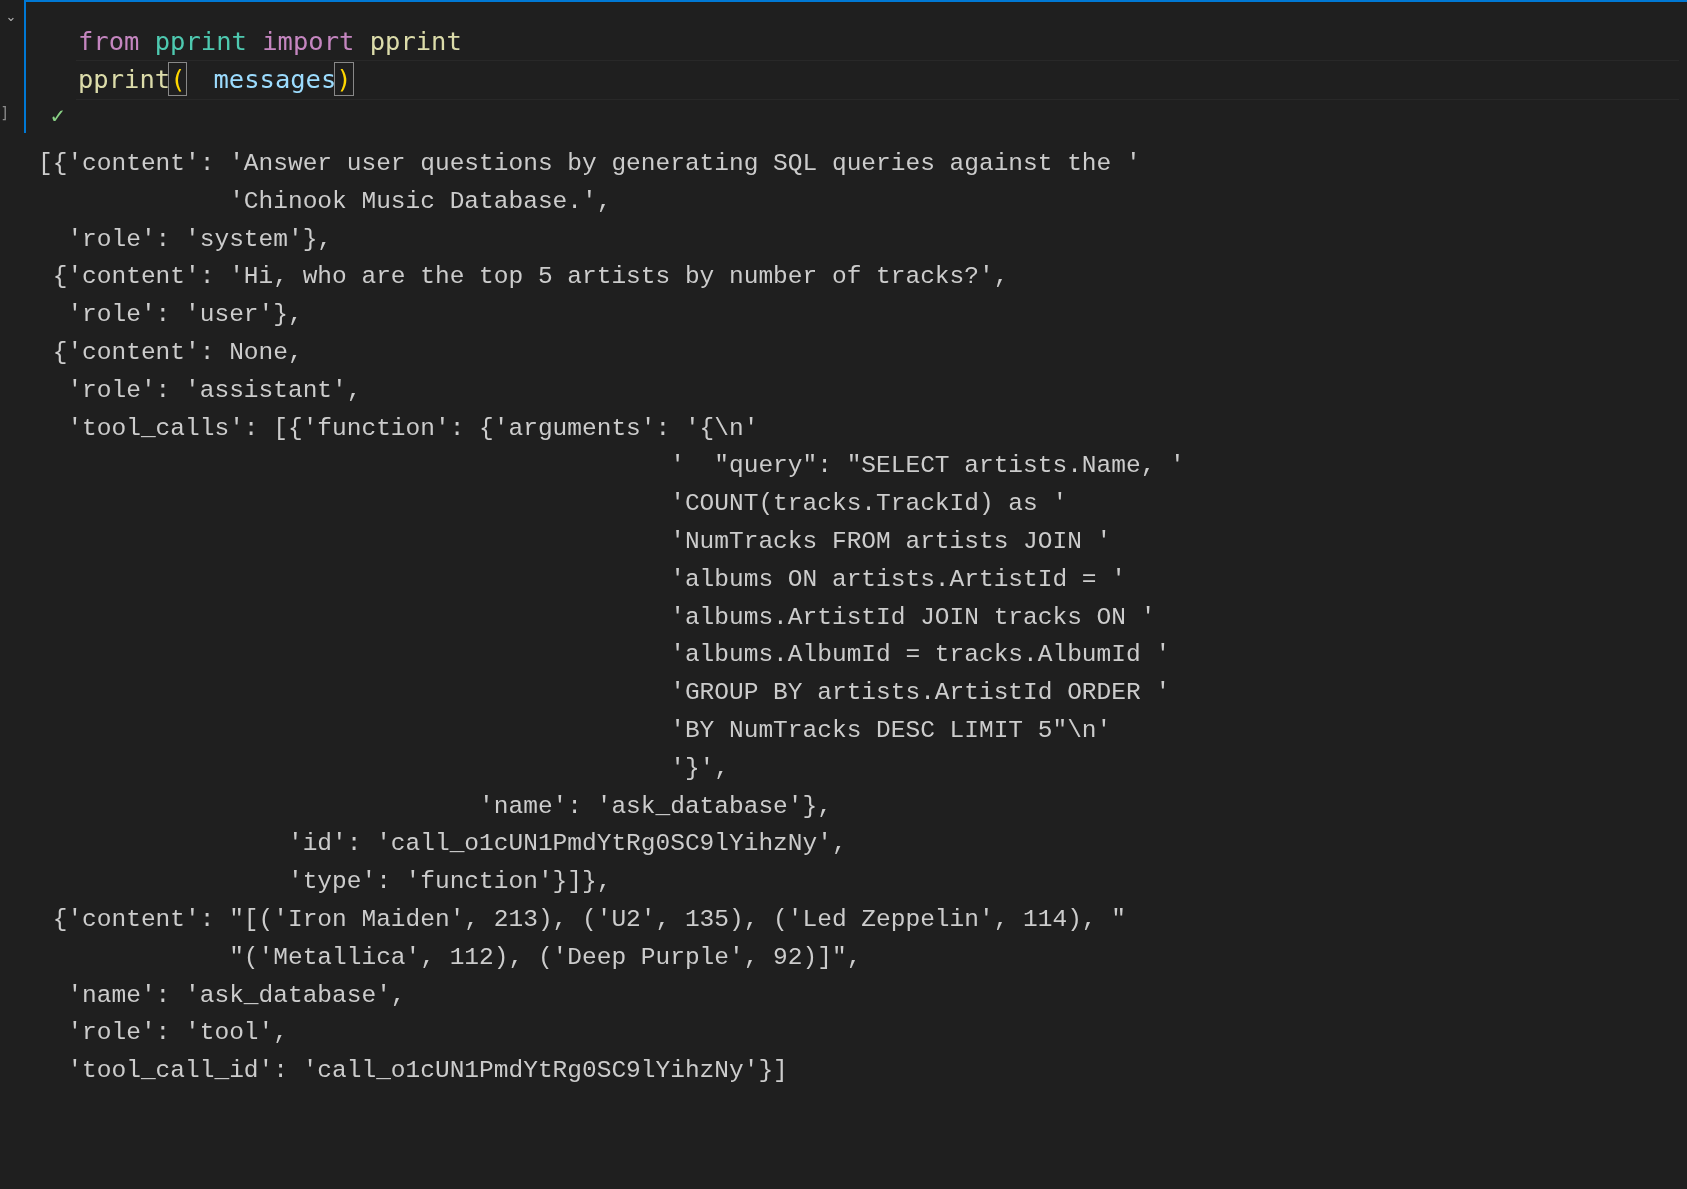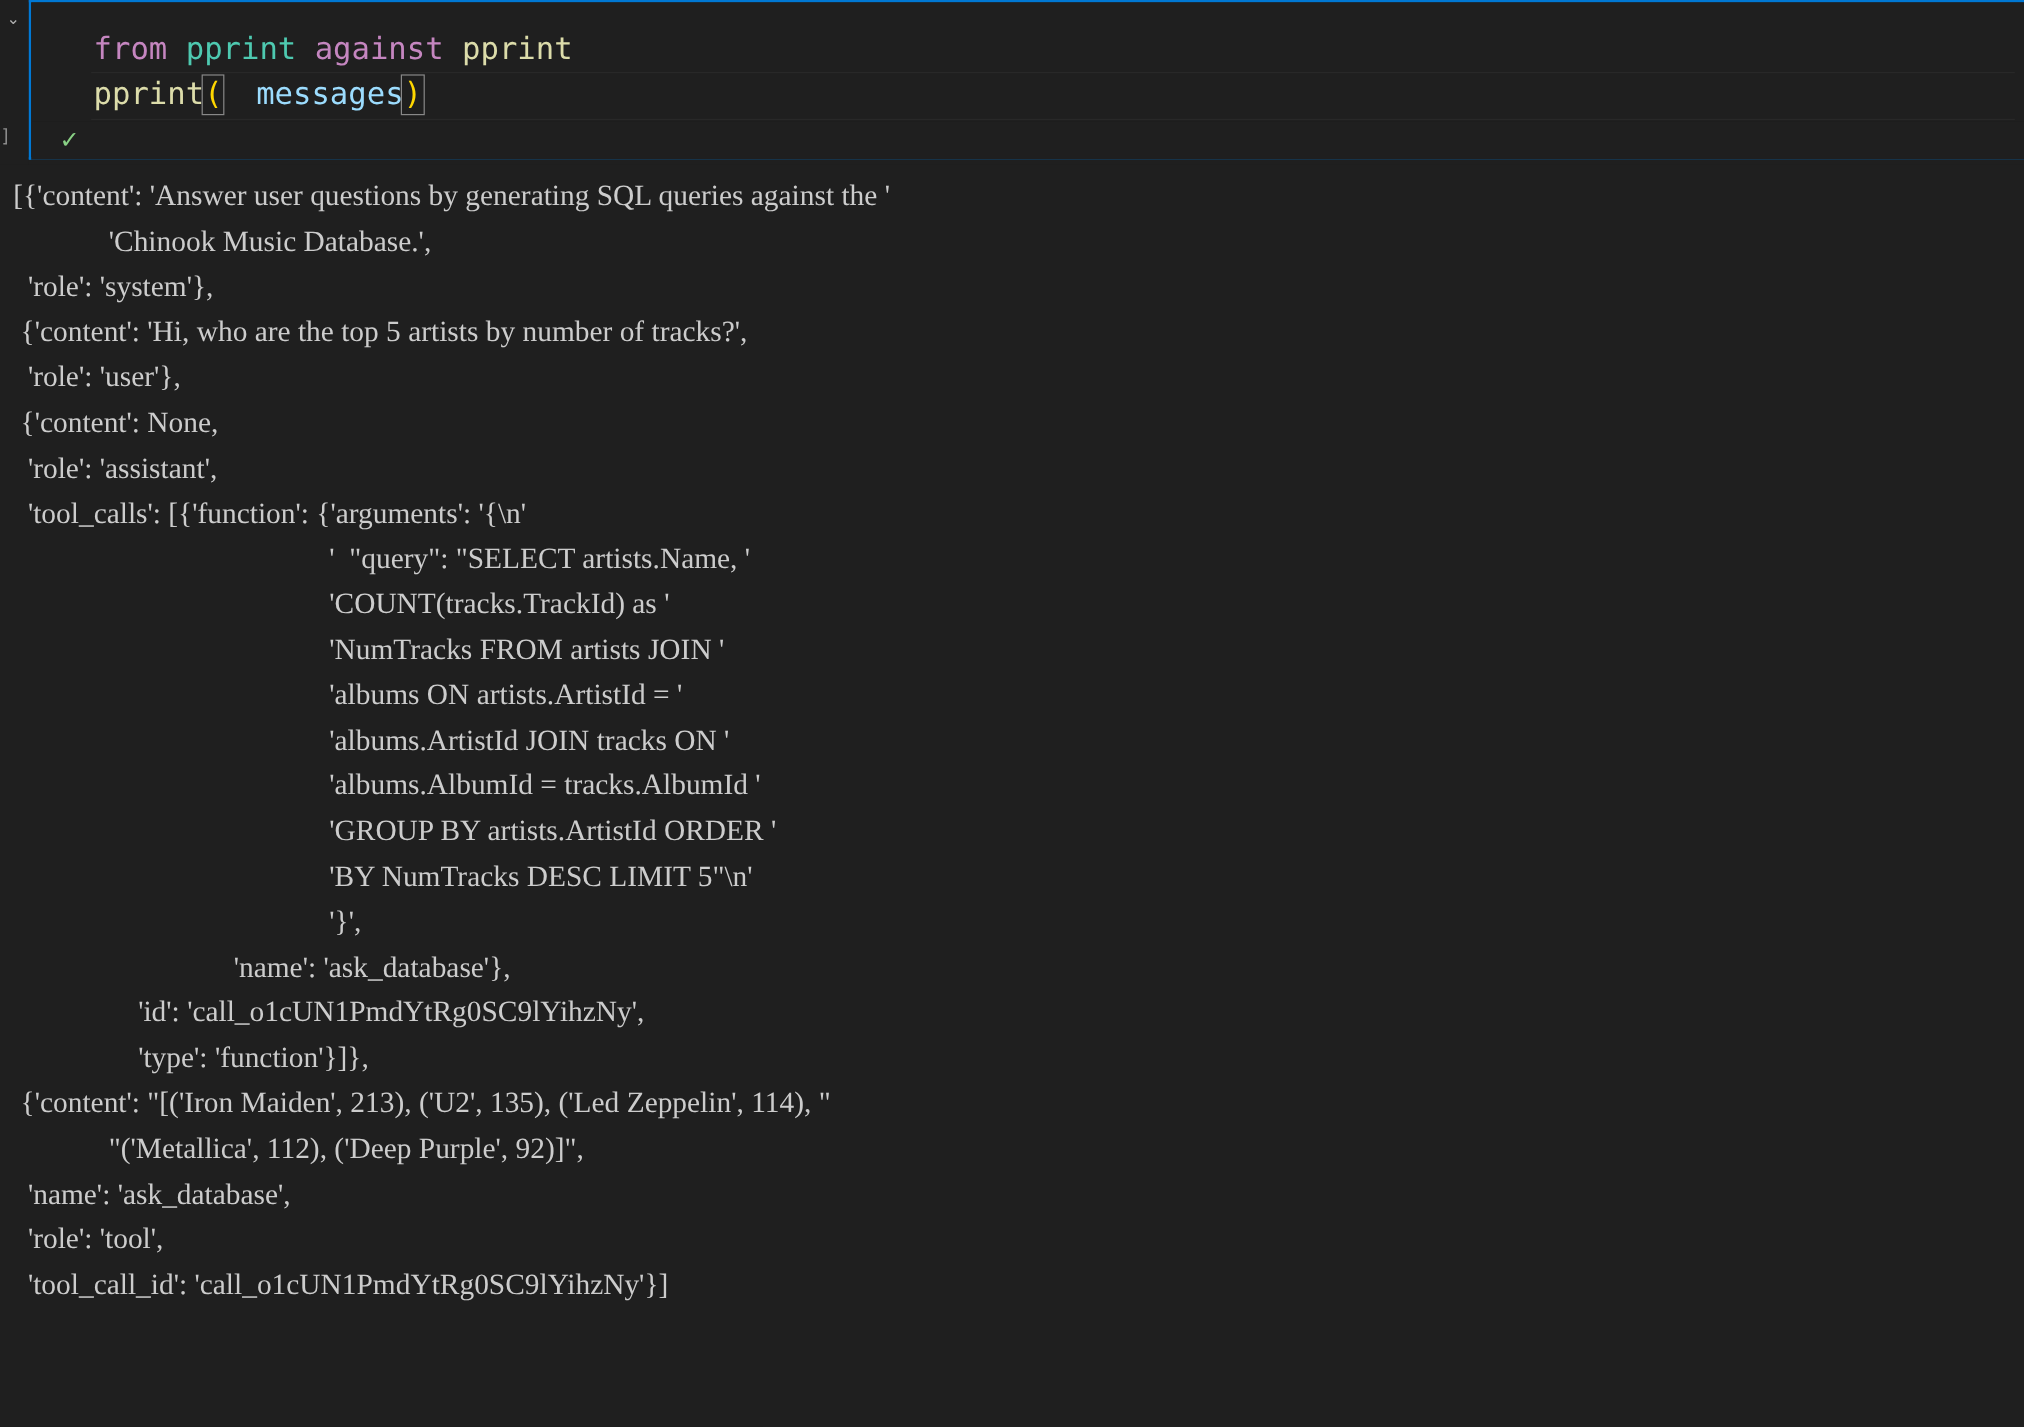--- a/index.html
+++ b/index.html
@@ -150,23 +150,23 @@
     position: absolute;
     left: 0;
     top: 137px;
     width: 1687px;
     height: 1052px;
     background: #1f1f1f;
     overflow: hidden;
   }
   .output-pre {
     margin: 0;
-    padding: 8px 0 0 11px;
+    padding: 8px 0 0 38px;
     color: #cccccc;
-    font-family: Liberation Serif, serif;
+    font-family: Liberation Mono, monospace;
     font-size: 24.5px;
     line-height: 37.8px;
     white-space: pre;
     letter-spacing: 0px;
   }
 </style>
 </head>
 <body>
 
 <div id="root">
@@ -174,21 +174,21 @@
   <div class="gutter">
     <div class="chevron-collapse">⌄</div>
     <div class="exec-count">3]</div>
   </div>
 
   <div class="cell">
 
     <div class="editor">
       <div class="current-line"></div>
 
-      <div class="code-line code-line-1" id="code-line-1"><span class="tok-kw">from </span><span class="tok-module">pprint </span><span class="tok-kw">against </span><span class="tok-func">pprint</span></div>
+      <div class="code-line code-line-1" id="code-line-1"><span class="tok-kw">from </span><span class="tok-module">pprint </span><span class="tok-kw">import </span><span class="tok-func">pprint</span></div>
       <div class="code-line code-line-2" id="code-line-2"><span class="tok-func">pprint</span><span class="tok-paren">(</span><span class="tok-var">messages</span><span class="tok-paren">)</span></div>
     </div>
 
     <div class="status-row">
       <div class="check-icon">✓</div>
       <div class="run-time">0.0s</div>
     </div>
 
   </div>
 

